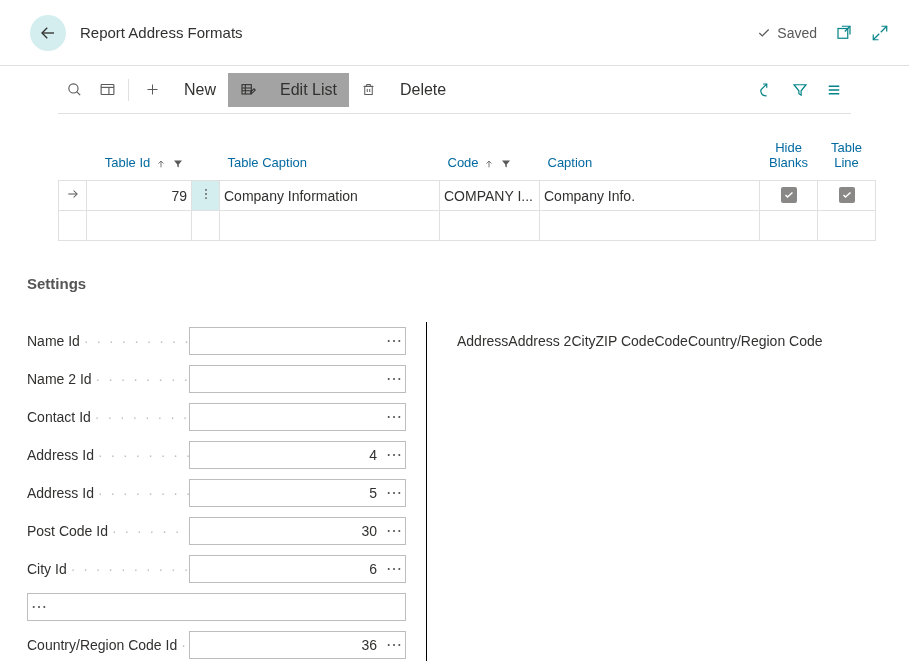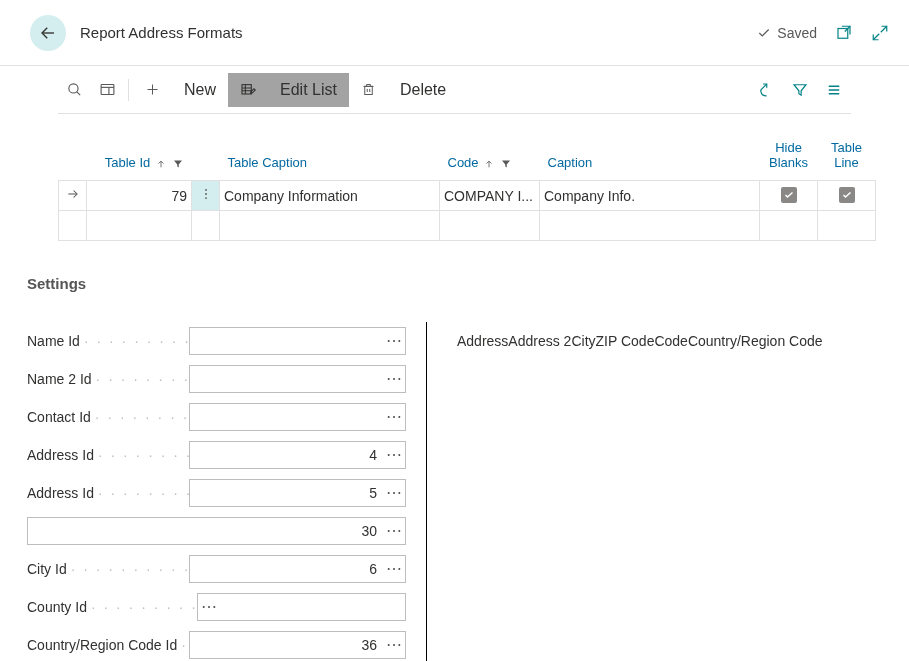--- a/index.html
+++ b/index.html
@@ -282,34 +282,34 @@
           </div>
       </div>
       <div class="field-row">
         <div class="field-label"><span>Address Id</span></div>
         <div class="field-input">
             <input value="5" style="">
             <span class="lookup-dots">⋯</span>
           </div>
       </div>
       <div class="field-row">
+        <div class="field-label"><span>Post Code Id</span></div>
         <div class="field-input">
             <input value="30" style="">
             <span class="lookup-dots">⋯</span>
           </div>
       </div>
       <div class="field-row">
         <div class="field-label"><span>City Id</span></div>
         <div class="field-input">
             <input value="6" style="">
             <span class="lookup-dots">⋯</span>
           </div>
       </div>
       <div class="field-row">
-        <div class="field-label"><span>County Id</span></div>
         <div class="field-input">
             <span class="lookup-dots">⋯</span>
           </div>
       </div>
       <div class="field-row">
         <div class="field-label"><span>Country/Region Code Id</span></div>
         <div class="field-input">
             <input value="36" style="">
             <span class="lookup-dots">⋯</span>
           </div>

